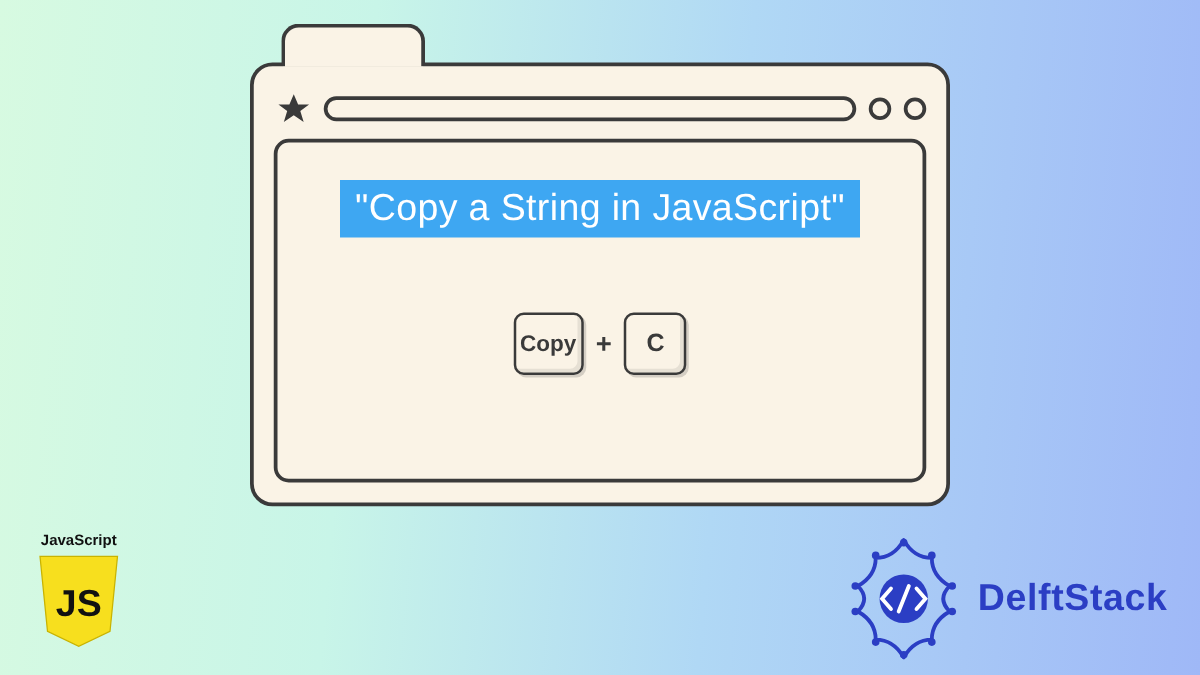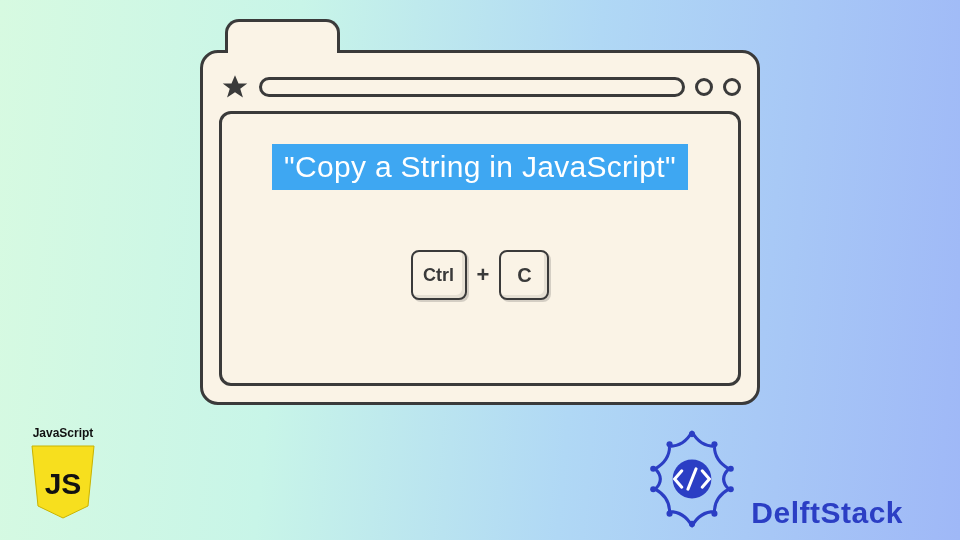--- a/index.html
+++ b/index.html
@@ -123,24 +123,24 @@
     color: #111;
   }
   .js-shield {
     width: 70px;
     height: 78px;
   }
 
   
   .delft {
     position: absolute;
-    right: 57px;
+    right: 26px;
     bottom: 10px;
     display: flex;
-    align-items: flex-end;
+    align-items: center;
     gap: 8px;
   }
   .delft-text {
     font-size: 30px;
     font-weight: 700;
     color: #2b3ec4;
     letter-spacing: 0.5px;
   }
   .delft-ornament {
     width: 102px;
@@ -156,21 +156,21 @@
     <svg class="star-icon" viewBox="0 0 24 24">
       <polygon points="12,2 15,9 22.5,9 16.5,13.5 18.8,21 12,16.5 5.2,21 7.5,13.5 1.5,9 9,9" fill="#3a3a3a"></polygon>
     </svg>
     <div class="addrbar"></div>
     <div class="wbtn"></div>
     <div class="wbtn"></div>
   </div>
   <div class="content">
     <div class="highlight">"Copy a String in JavaScript"</div>
     <div class="keys">
-      <span class="key ctrl">Ctrl</span>
+      <span class="key ctrl">Copy</span>
       <span class="plus">+</span>
       <span class="key c">C</span>
     </div>
   </div>
 </div>
 
 <div class="js-badge">
   <div class="label">JavaScript</div>
   <svg class="js-shield" viewBox="0 0 70 78">
     <path d="M4 2 L66 2 L60 62 L35 74 L10 62 Z" fill="#f7df1e" stroke="#c9b300" stroke-width="1"></path>

